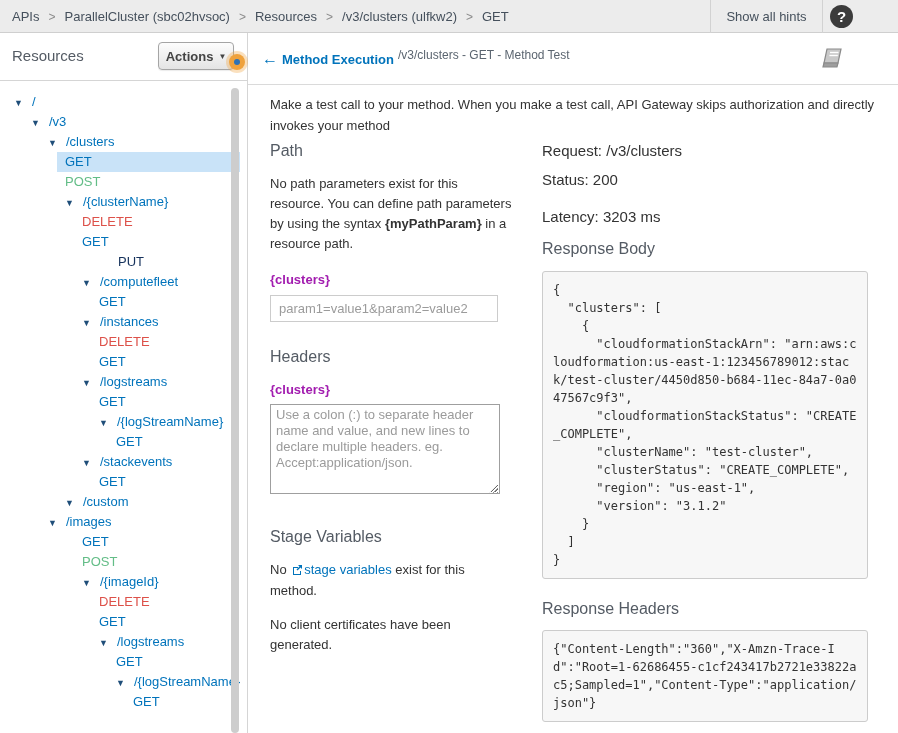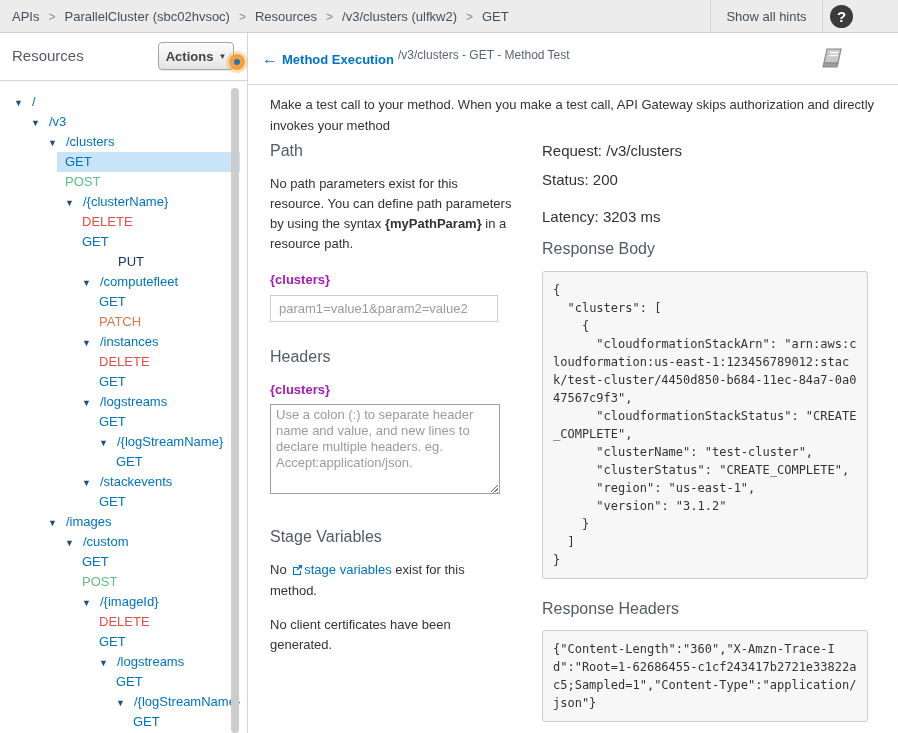--- a/index.html
+++ b/index.html
@@ -124,32 +124,31 @@
       <div class="tree-row" style="padding-left: 31px;"><span class="caret">▼</span><span class="r">/v3</span></div>
       <div class="tree-row" style="padding-left: 48px;"><span class="caret">▼</span><span class="r">/clusters</span></div>
       <div class="tree-row selected" style="padding-left: 65px; --hl: 57px;"><span class="m m-get">GET</span></div>
       <div class="tree-row" style="padding-left: 65px;"><span class="m m-post">POST</span></div>
       <div class="tree-row" style="padding-left: 65px;"><span class="caret">▼</span><span class="r">/{clusterName}</span></div>
       <div class="tree-row" style="padding-left: 82px;"><span class="m m-delete">DELETE</span></div>
       <div class="tree-row" style="padding-left: 82px;"><span class="m m-get">GET</span></div>
       <div class="tree-row" style="padding-left: 82px; margin-left: 36px;"><span class="m m-put">PUT</span></div>
       <div class="tree-row" style="padding-left: 82px;"><span class="caret">▼</span><span class="r">/computefleet</span></div>
       <div class="tree-row" style="padding-left: 99px;"><span class="m m-get">GET</span></div>
-      <div class="tree-row" style="padding-left: 99px;"><span class="m m-patch">PATCH</span></div>
       <div class="tree-row" style="padding-left: 82px;"><span class="caret">▼</span><span class="r">/instances</span></div>
       <div class="tree-row" style="padding-left: 99px;"><span class="m m-delete">DELETE</span></div>
       <div class="tree-row" style="padding-left: 99px;"><span class="m m-get">GET</span></div>
       <div class="tree-row" style="padding-left: 82px;"><span class="caret">▼</span><span class="r">/logstreams</span></div>
       <div class="tree-row" style="padding-left: 99px;"><span class="m m-get">GET</span></div>
       <div class="tree-row" style="padding-left: 99px;"><span class="caret">▼</span><span class="r">/{logStreamName}</span></div>
       <div class="tree-row" style="padding-left: 116px;"><span class="m m-get">GET</span></div>
       <div class="tree-row" style="padding-left: 82px;"><span class="caret">▼</span><span class="r">/stackevents</span></div>
       <div class="tree-row" style="padding-left: 99px;"><span class="m m-get">GET</span></div>
+      <div class="tree-row" style="padding-left: 65px;"><span class="caret">▼</span><span class="r">/custom</span></div>
       <div class="tree-row" style="padding-left: 48px;"><span class="caret">▼</span><span class="r">/images</span></div>
-      <div class="tree-row" style="padding-left: 65px;"><span class="caret">▼</span><span class="r">/custom</span></div>
       <div class="tree-row" style="padding-left: 82px;"><span class="m m-get">GET</span></div>
       <div class="tree-row" style="padding-left: 82px;"><span class="m m-post">POST</span></div>
       <div class="tree-row" style="padding-left: 82px;"><span class="caret">▼</span><span class="r">/{imageId}</span></div>
       <div class="tree-row" style="padding-left: 99px;"><span class="m m-delete">DELETE</span></div>
       <div class="tree-row" style="padding-left: 99px;"><span class="m m-get">GET</span></div>
       <div class="tree-row" style="padding-left: 99px;"><span class="caret">▼</span><span class="r">/logstreams</span></div>
       <div class="tree-row" style="padding-left: 116px;"><span class="m m-get">GET</span></div>
       <div class="tree-row" style="padding-left: 116px;"><span class="caret">▼</span><span class="r">/{logStreamName}</span></div>
       <div class="tree-row" style="padding-left: 133px;"><span class="m m-get">GET</span></div>
     </div>

